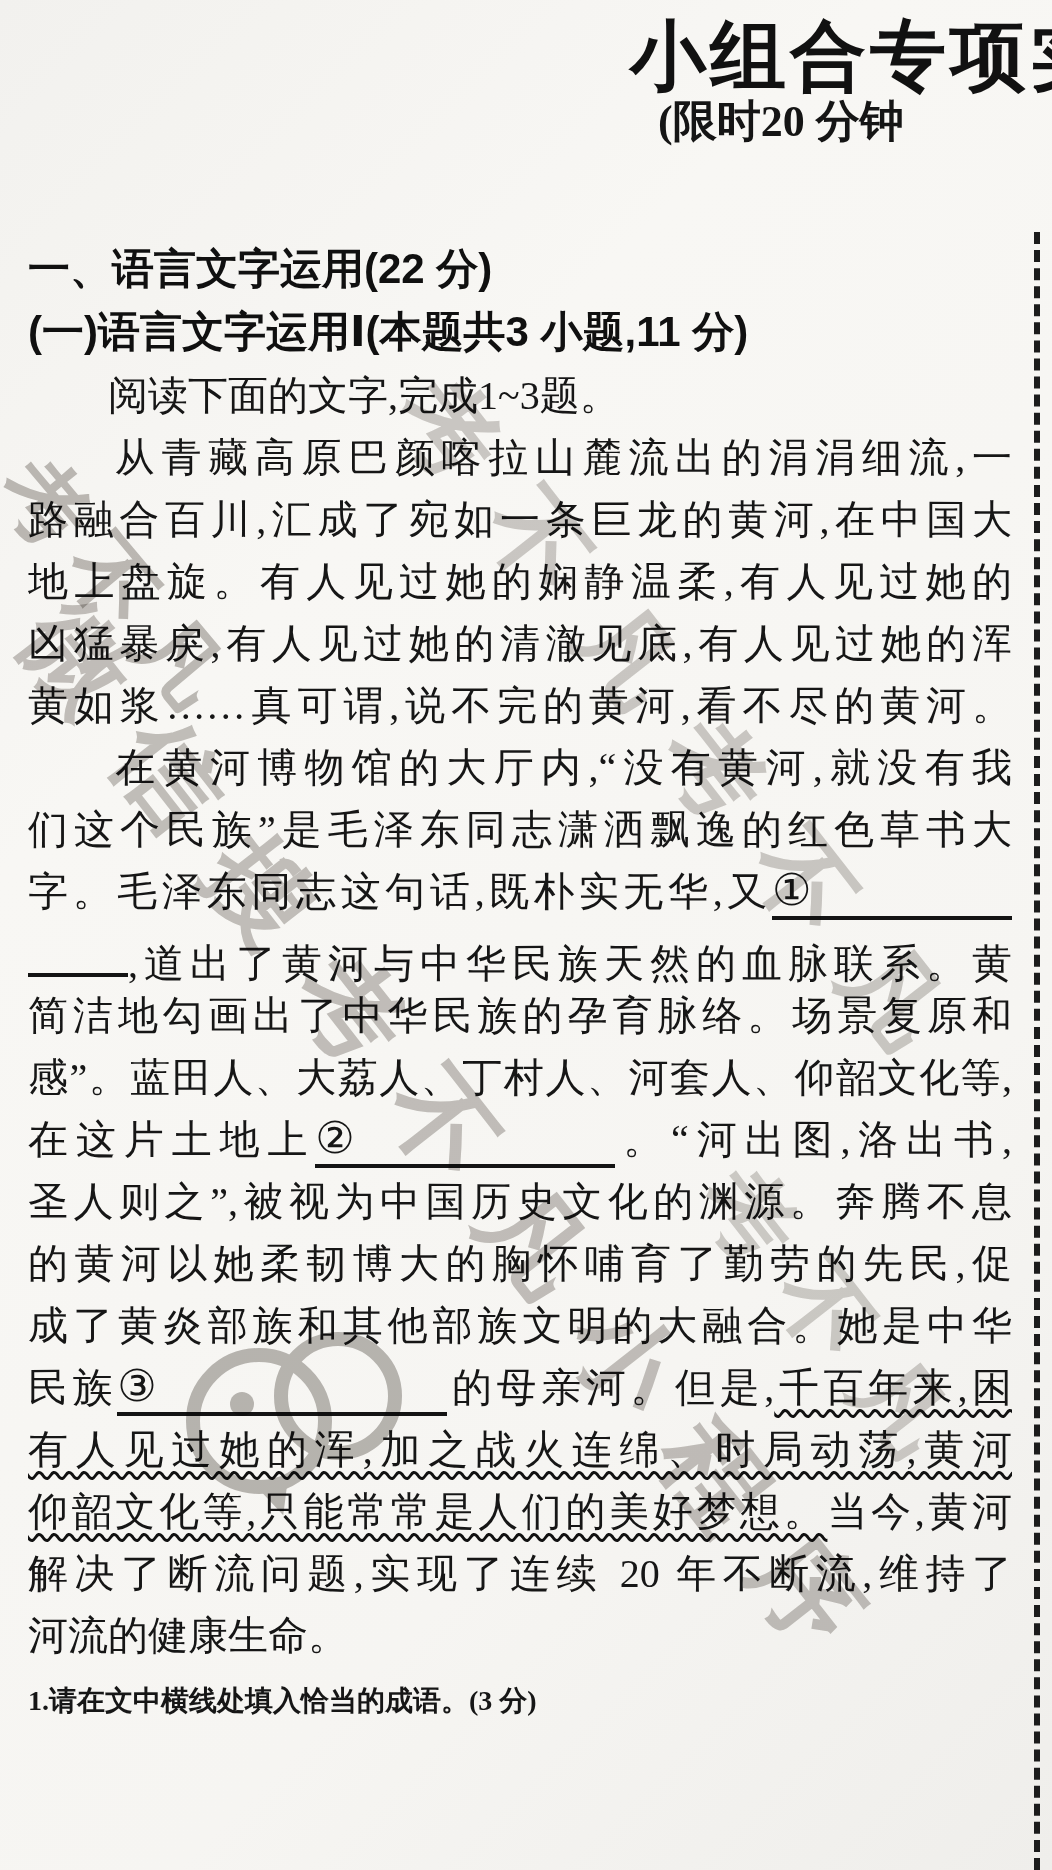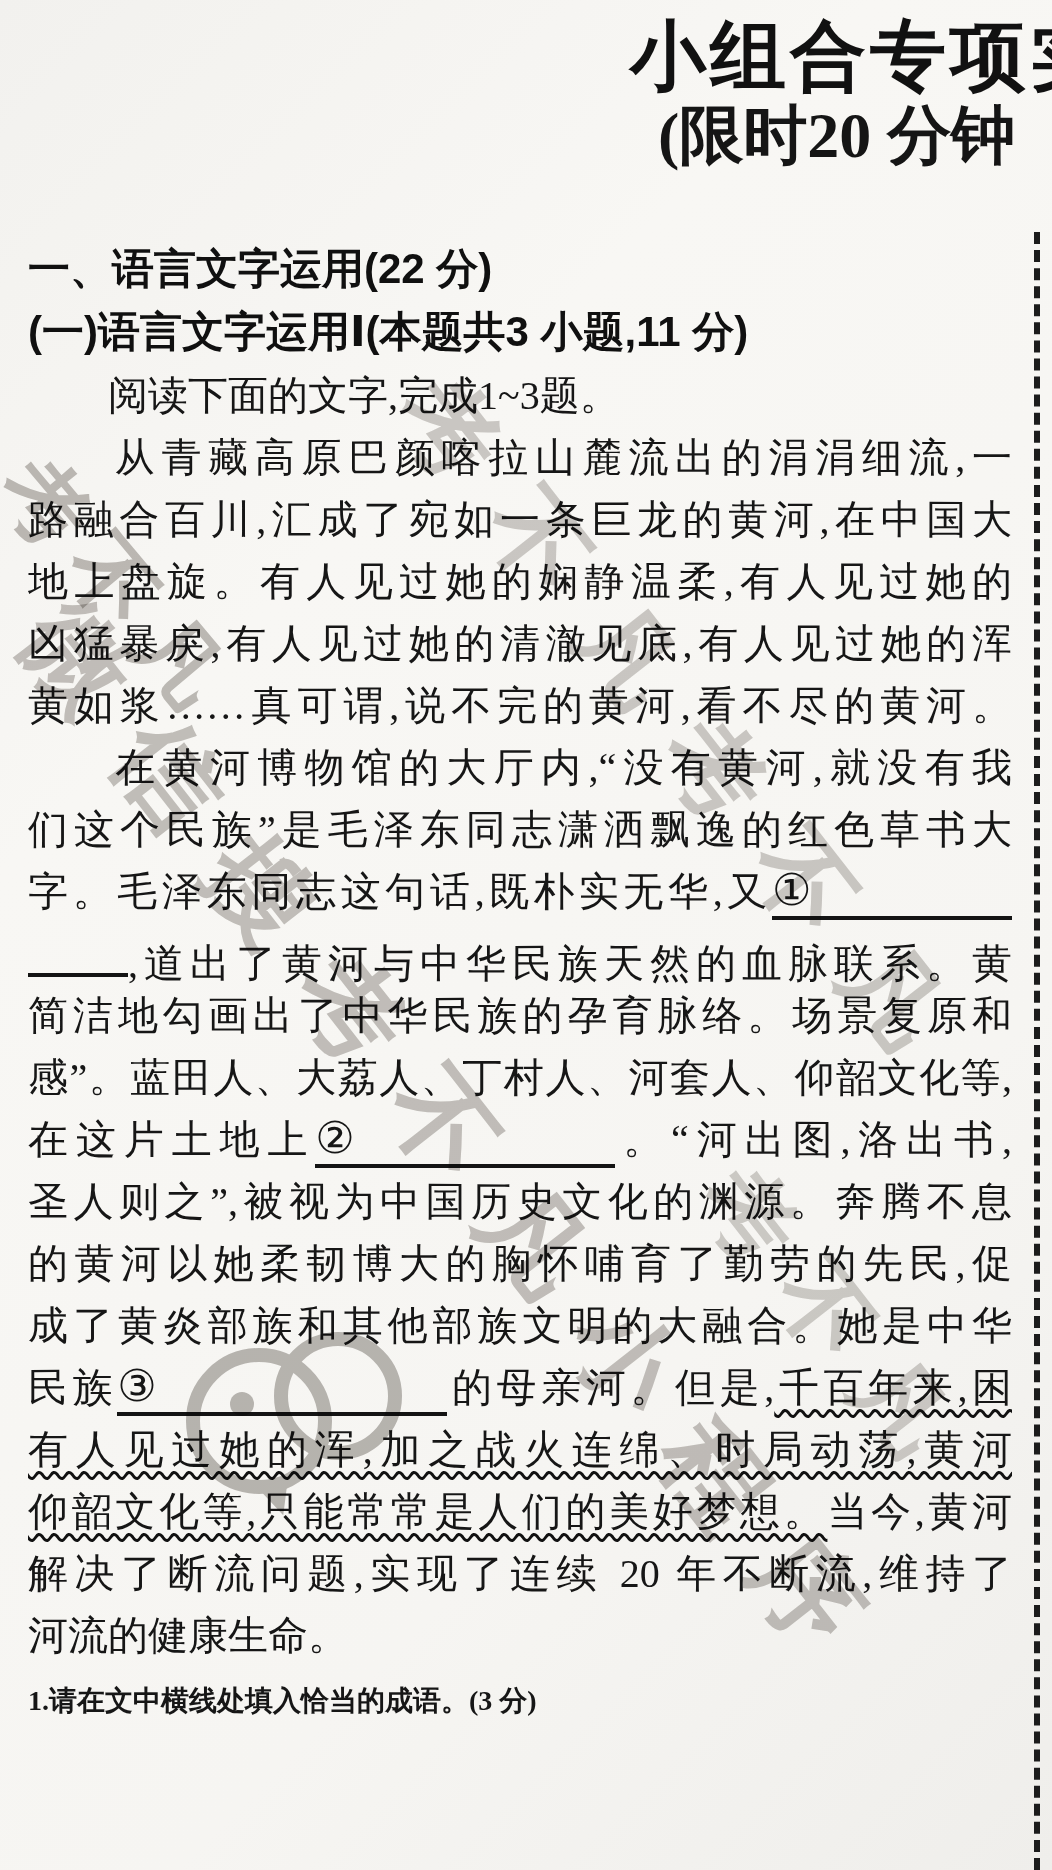--- a/index.html
+++ b/index.html
@@ -14,21 +14,21 @@
   }
   
   .hd-title{
     position:absolute;left:630px;top:6px;
     font-family:"Liberation Sans","DejaVu Sans",sans-serif;
     font-weight:900;font-size:76px;letter-spacing:4px;
     white-space:nowrap;color:#111;
   }
   .hd-sub{
     position:absolute;left:658px;top:92px;
-    font-size:64px;font-weight:700;white-space:nowrap;color:#151515;
+    font-size:44px;font-weight:700;white-space:nowrap;color:#151515;
     font-family:"Liberation Serif","DejaVu Serif",serif;
     text-align:center;
   }
   
   .dash-rule{
     position:absolute;left:1034px;top:232px;height:1638px;width:0;
     border-left:6px dashed #1c1c1c;
   }
   
   .content{position:absolute;left:28px;top:238px;width:984px;}

